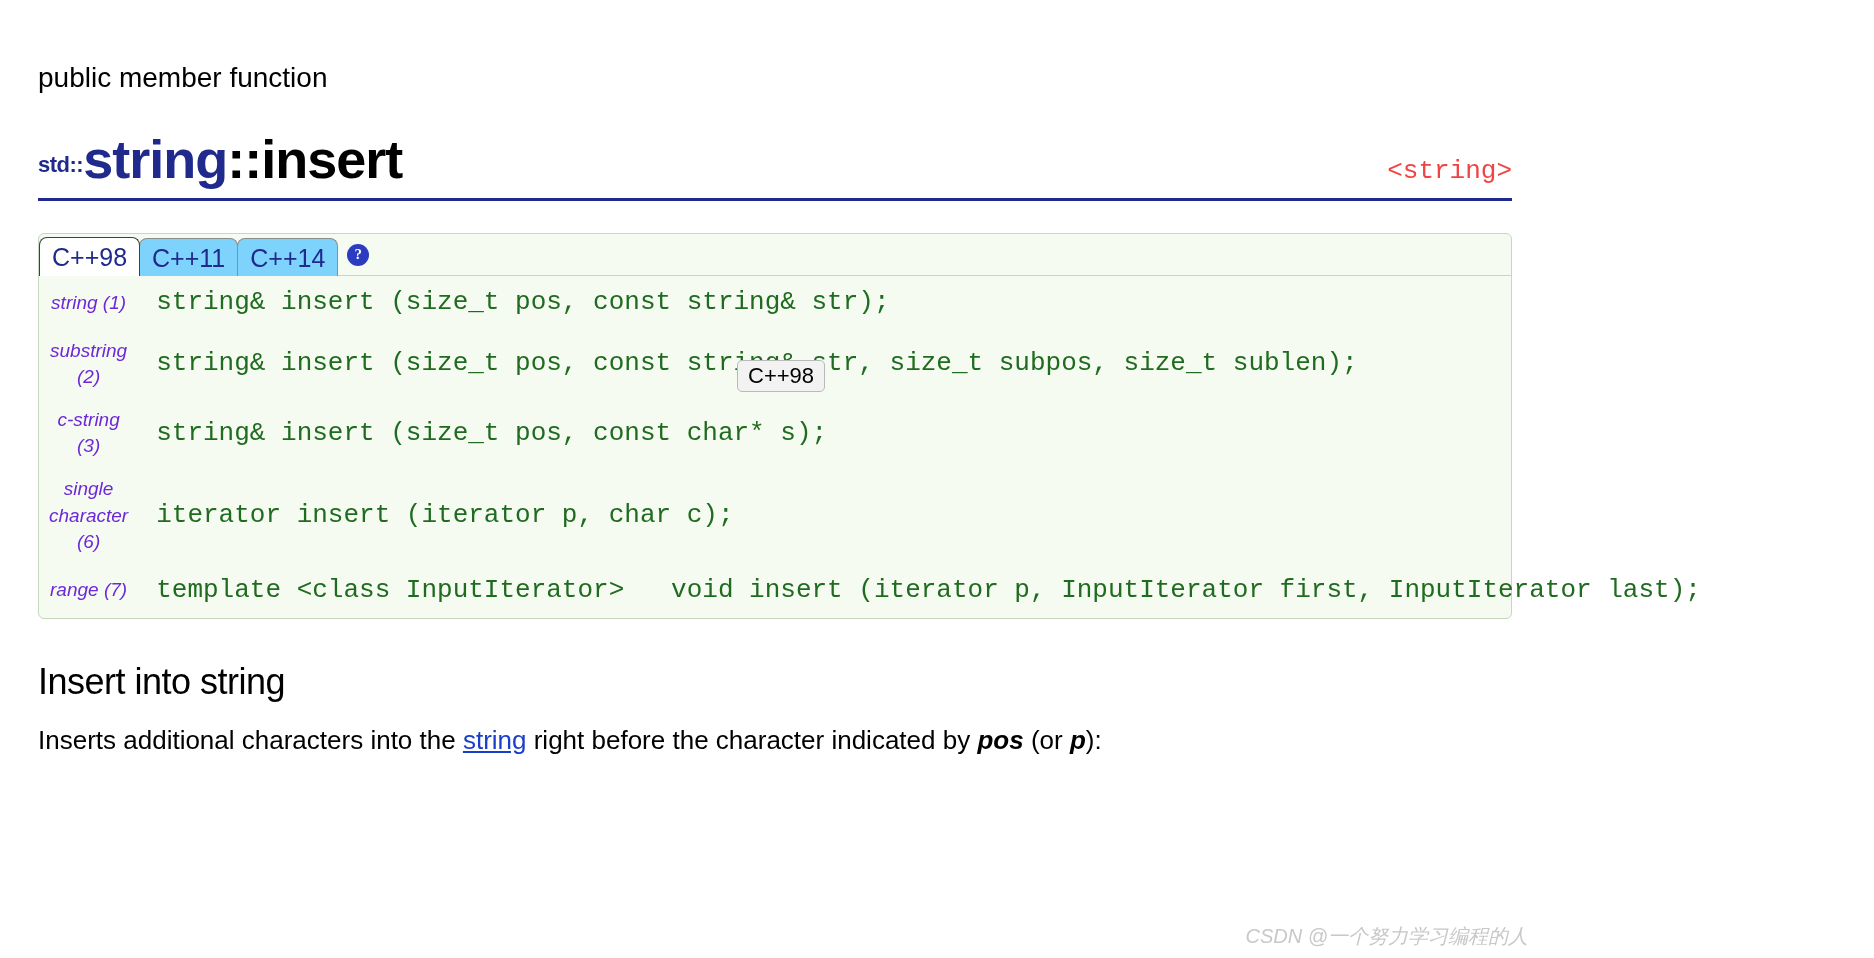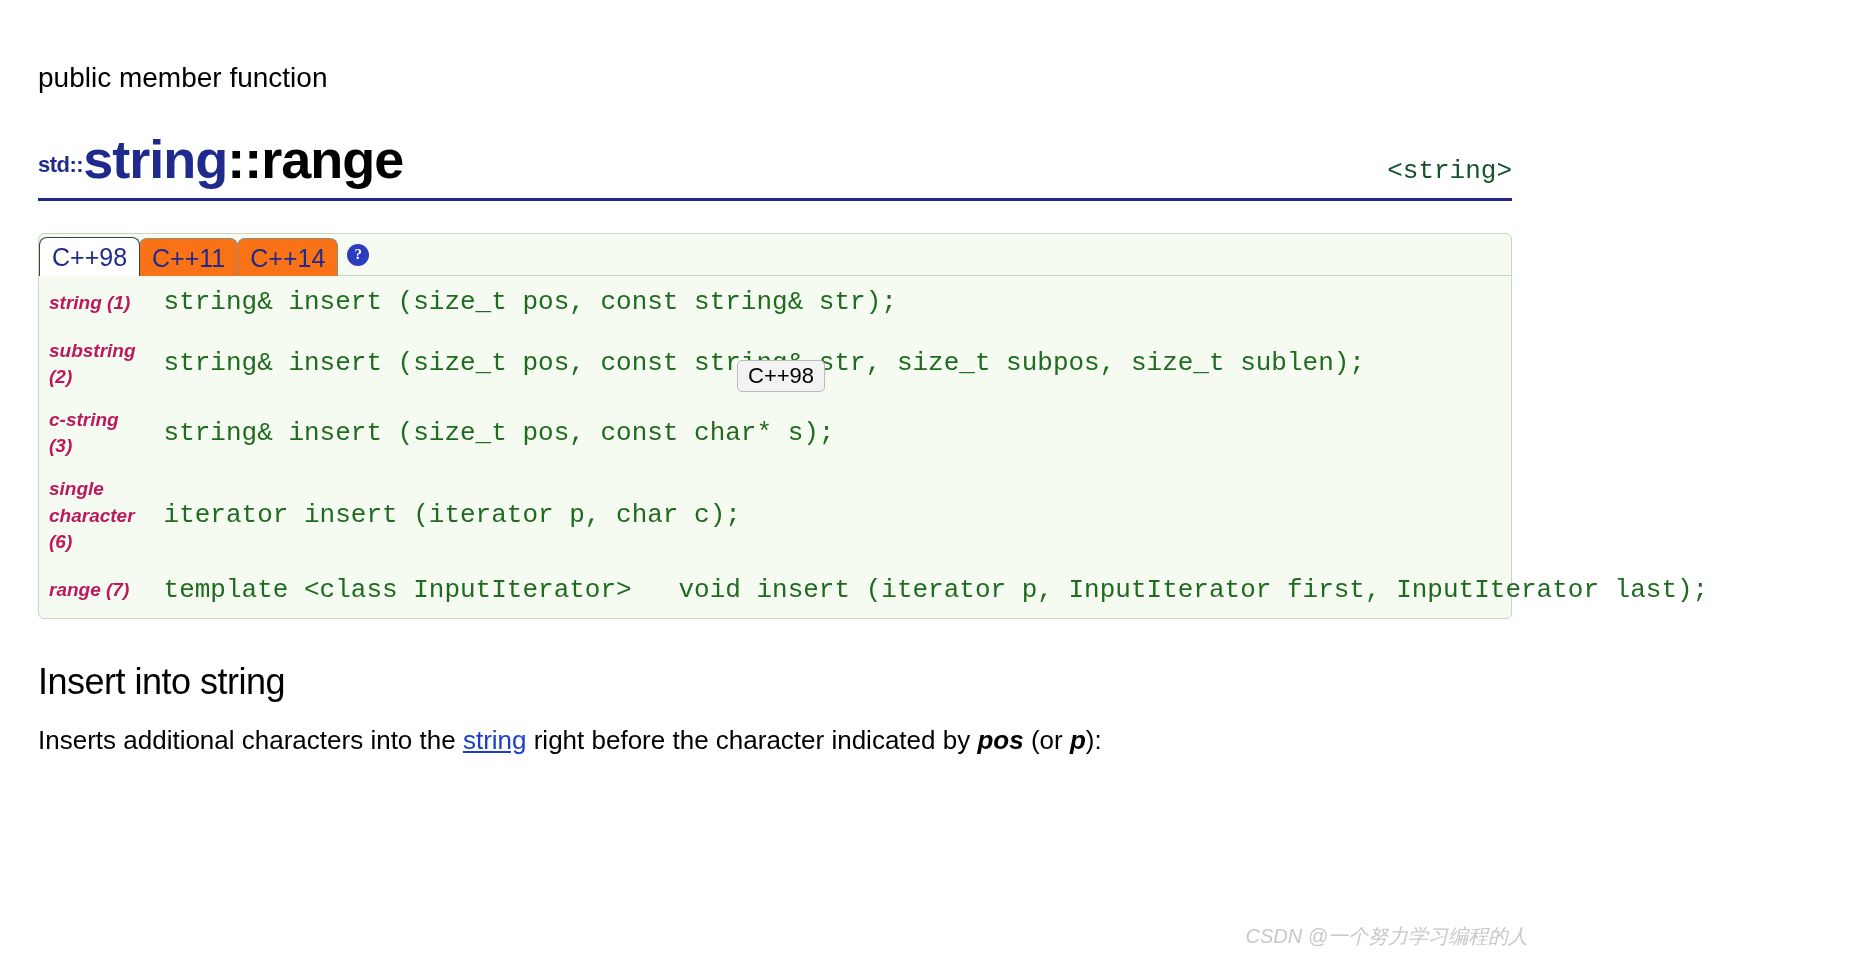--- a/index.html
+++ b/index.html
@@ -62,21 +62,21 @@
     color: #000;
     font-weight: 800;
     font-size: 54px;
     letter-spacing: -1px;
     margin: 0;
     line-height: 1;
   }
   .title-right {
     font-family: "Courier New", Courier, monospace;
     font-size: 26px;
-    color: #14532d;
+    color: #ef4444;
     padding-bottom: 6px;
   }
   .proto-box {
     background: #f5fbf1;
     border: 1px solid #c6d8c0;
     border-radius: 6px;
     margin-top: 32px;
     position: relative;
   }
   .tabs {
@@ -91,21 +91,21 @@
     border-bottom: 1px solid #c6d8c0;
   }
   .tab {
     font-size: 25px;
     color: #1f2a8c;
     border: 1px solid #8d8d8d;
     border-bottom: none;
     border-top-left-radius: 8px;
     border-top-right-radius: 8px;
     padding: 4px 12px 3px 12px;
-    background: #f97316;
+    background: #7dd3fc;
     cursor: pointer;
     position: relative;
     top: 1px;
     margin-right: -1px;
     line-height: 1.2;
   }
   .tab.active {
     background: #ffffff;
     border-color: #404040;
     z-index: 2;
@@ -131,24 +131,24 @@
   .overload-table {
     width: 100%;
     border-collapse: collapse;
   }
   .overload-table td {
     vertical-align: middle;
     padding: 8px 10px 8px 10px;
   }
   .ov-label {
     width: 140px;
-    text-align: left;
-    color: #be185d;
+    text-align: center;
+    color: #6d28d9;
     font-style: italic;
-    font-weight: 700;
+    font-weight: 400;
     font-size: 19px;
     font-family: Helvetica, Arial, sans-serif;
     vertical-align: middle;
     padding-right: 18px !important;
     line-height: 1.4;
   }
   .ov-sig {
     font-family: "Courier New", Courier, monospace;
     font-size: 26px;
     color: #1f6b1f;
@@ -203,21 +203,21 @@
 
 <div class="page">
 
   <div class="classification">public member function</div>
 
   <div class="title-row">
     <div class="title-left">
       <span class="title-ns">std::</span>
       <span class="title-class">string</span>
       <span class="title-sep">::</span>
-      <span class="title-member">range</span>
+      <span class="title-member">insert</span>
     </div>
     <div class="title-right">&lt;string&gt;</div>
   </div>
 
   <div class="proto-box">
     <div class="tabs">
       <div class="tab active">C++98</div>
       <div class="tab">C++11</div>
       <div class="tab">C++14</div>
       <span class="help-icon">?</span>

